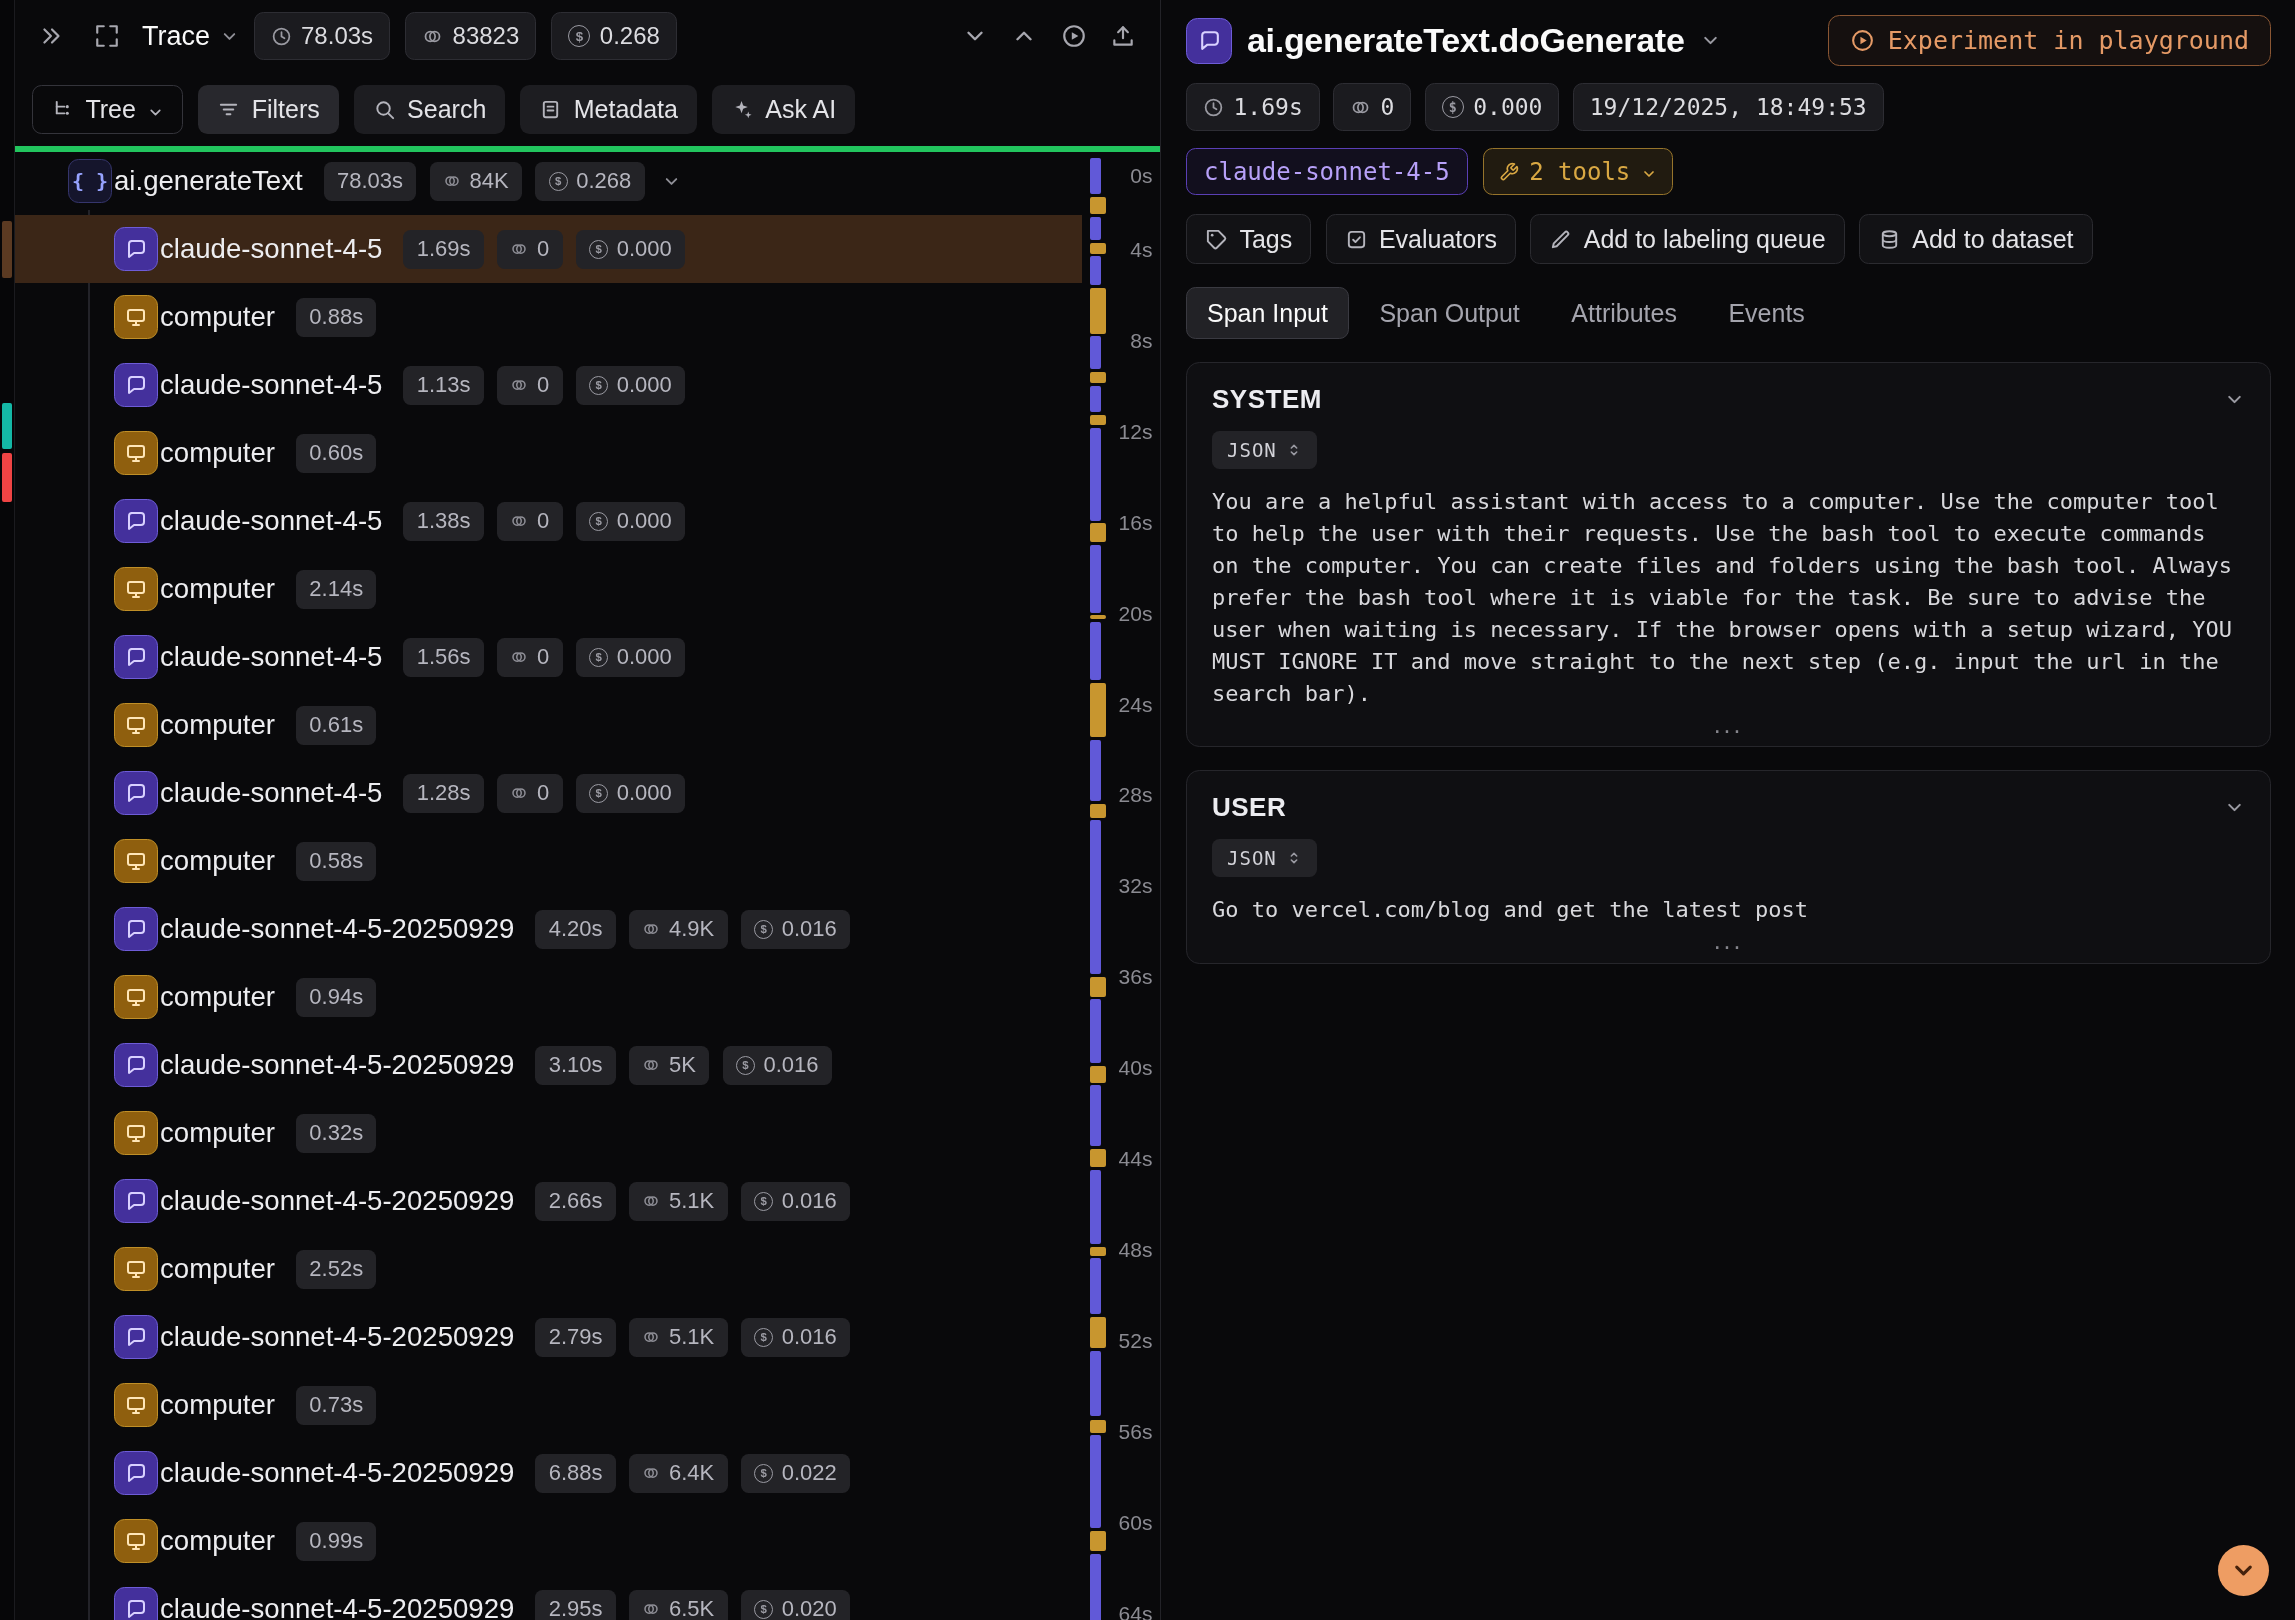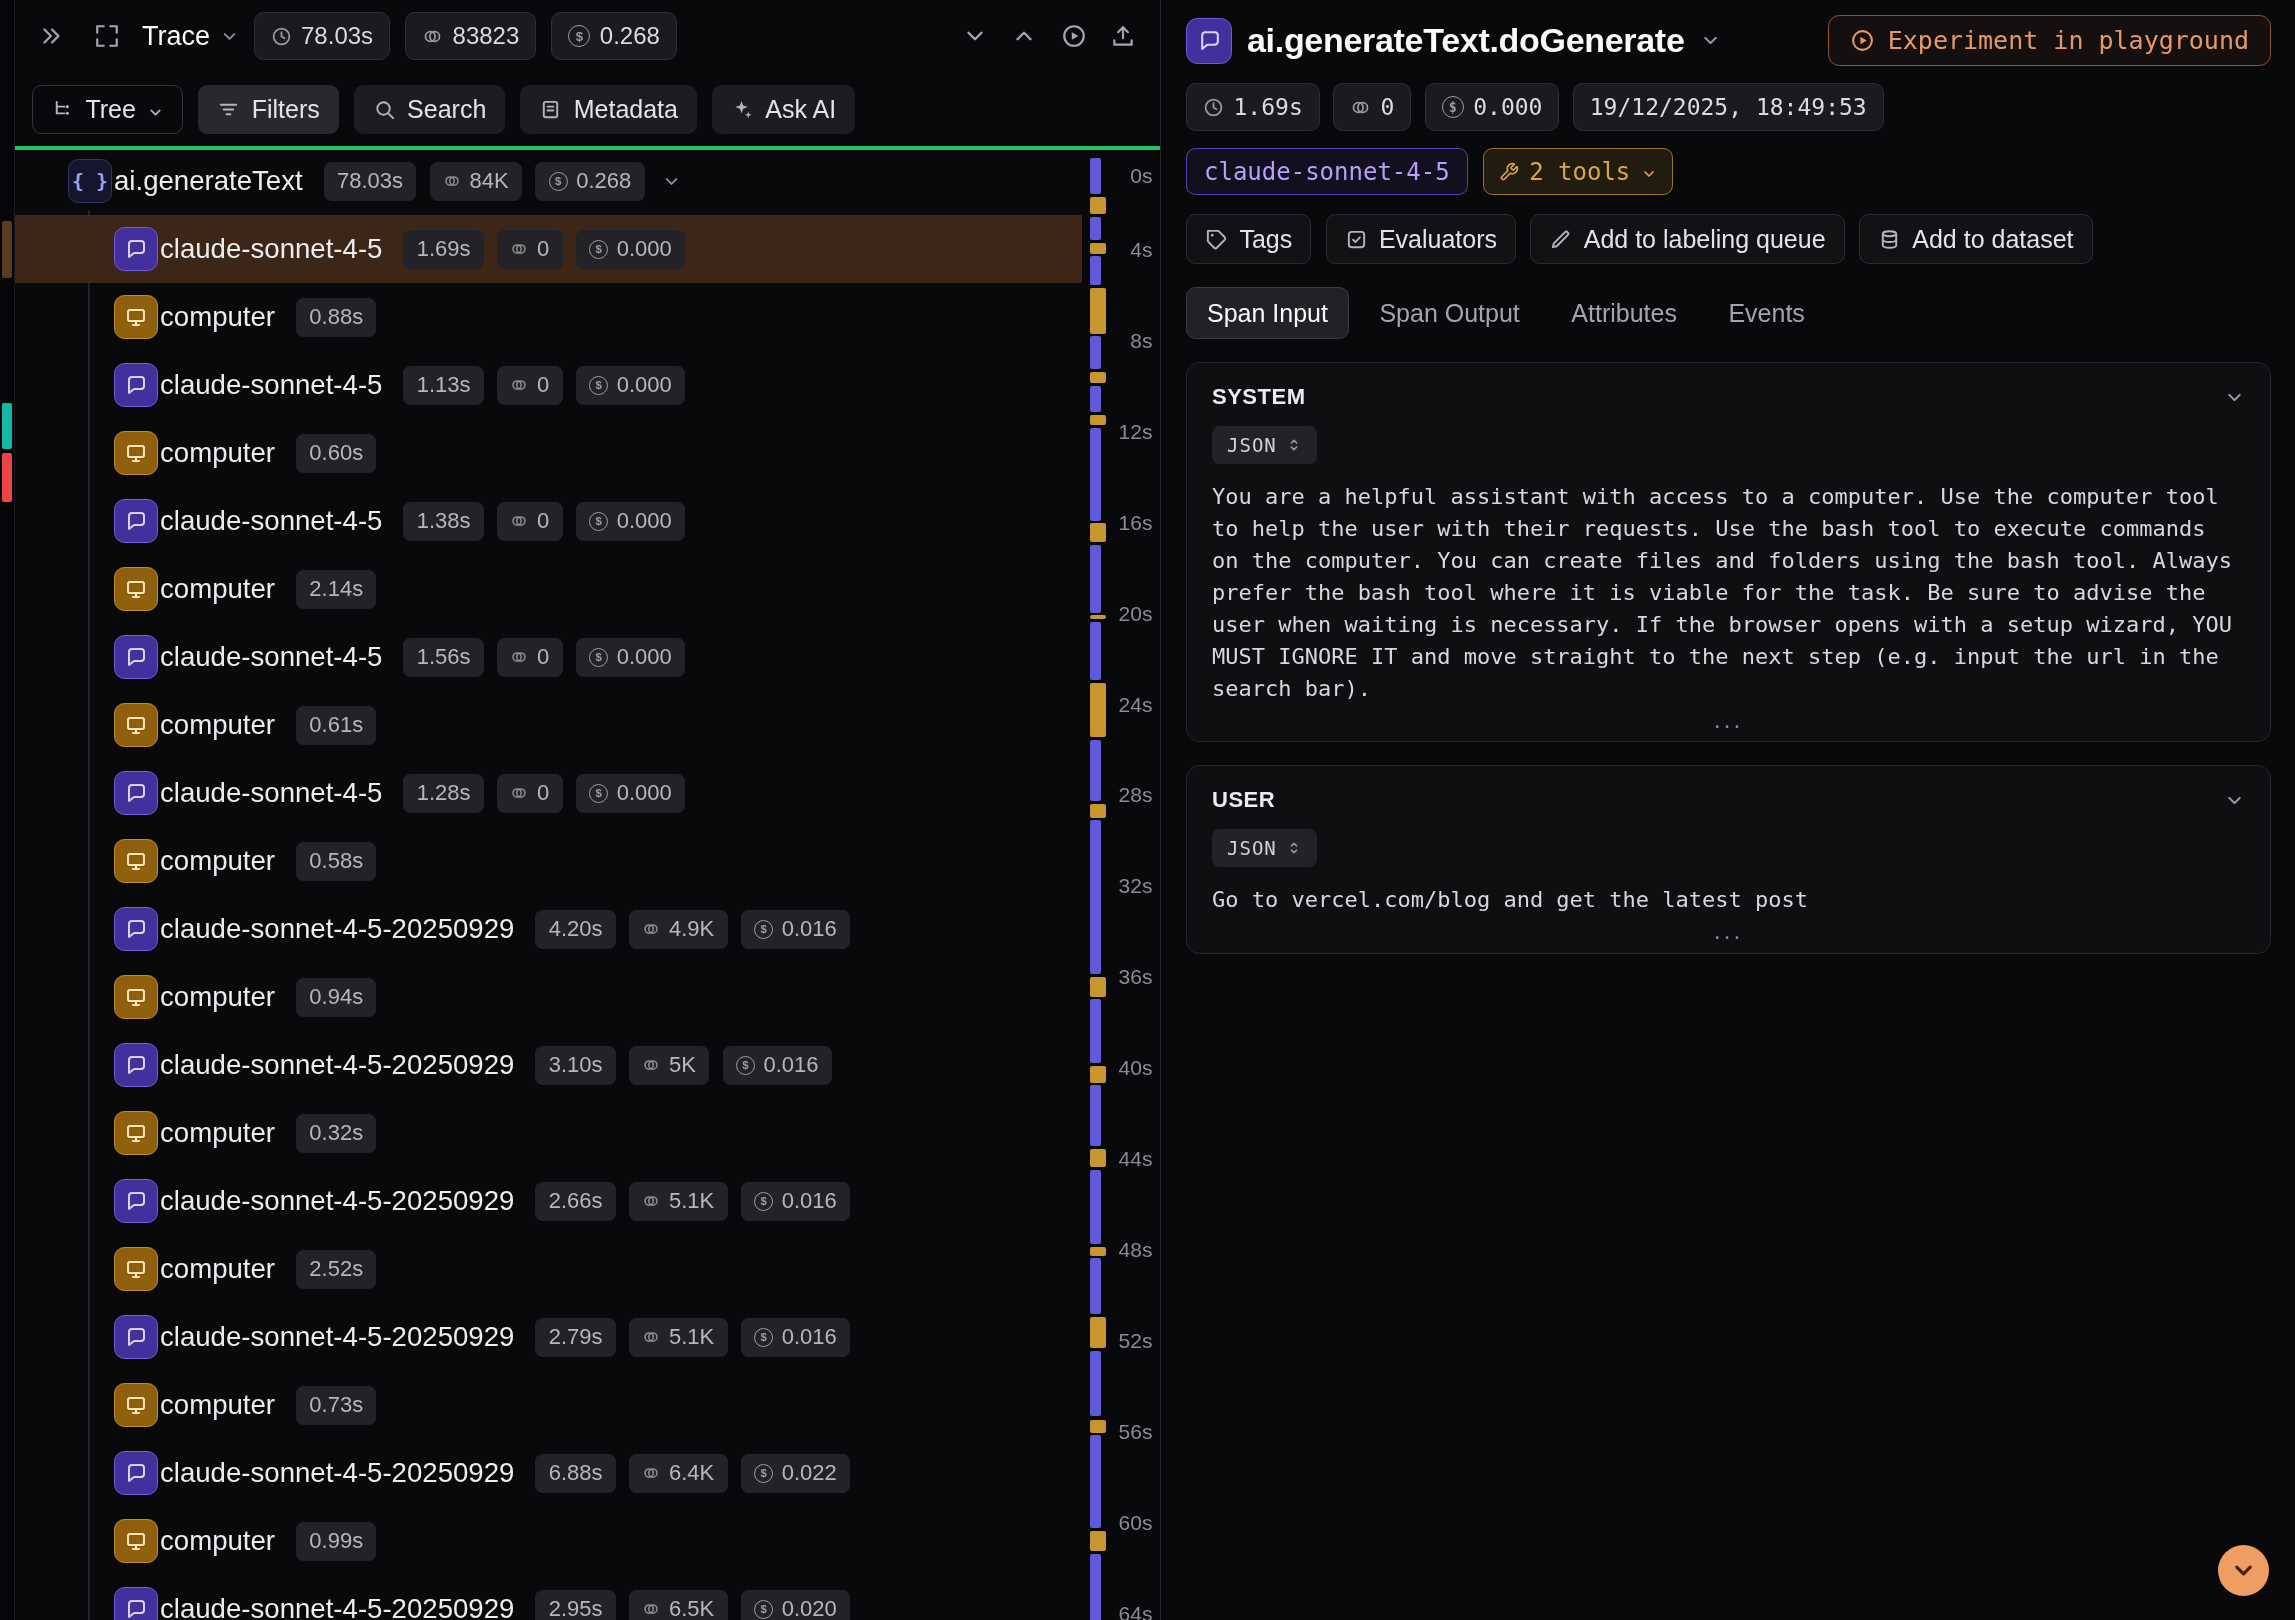--- a/index.html
+++ b/index.html
@@ -6,21 +6,21 @@
   .app{position:relative;width:2296px;height:1621px;overflow:hidden;background:#09090b;
        color:#e4e4e7;font-family:"Liberation Sans",sans-serif;-webkit-font-smoothing:antialiased;}
 
   
   .left-rail{position:absolute;left:0;top:0;width:14.3px;height:100%;background:#060608;border-right:1px solid #1b1b1f;}
   .rail-mark{position:absolute;left:1.9px;width:10.5px;border-radius:1.9px;}
 
   
   .left-panel{position:absolute;left:15px;top:0;width:1145px;height:100%;}
   .tb1{height:72px;display:flex;align-items:center;padding:0 17px;gap:15px;}
-  .tb2{height:74px;display:flex;align-items:center;padding:0 17px;gap:15px;border-bottom:4px solid #22c55e;}
+  .tb2{height:74px;display:flex;align-items:center;padding:0 17px;gap:15px;border-bottom:6px solid #22c55e;}
   .ibtn{background:none;border:none;color:#a7a7af;width:40px;height:40px;display:flex;align-items:center;justify-content:center;
         border-radius:7.6px;cursor:pointer;padding:0;}
   .ibtn svg{width:26px;height:26px;}
   .trace-dd{display:flex;align-items:center;gap:9.5px;color:#fafafa;font-size:27px;font-weight:500;cursor:pointer;}
   .trace-dd svg{width:19px;height:19px;color:#8f8f97;}
   .pill{display:flex;align-items:center;gap:9.5px;height:46px;padding:0 16px;border-radius:9.5px;
         background:#1b1b1f;border:1px solid #2d2d33;color:#dcdce0;font-size:24px;}
   .pill .picon{display:flex;color:#9a9aa2;}
   .pill .picon svg{width:21px;height:21px;}
   .dollar-dot{display:inline-flex;align-items:center;justify-content:center;width:20px;height:20px;border:1.9px solid #9a9aa2;
@@ -92,21 +92,21 @@
   .abtn svg{width:23px;height:23px;color:#b4b4bc;}
   .tabs{display:flex;align-items:center;gap:9.5px;margin-top:23px;}
   .tab{padding:0 20px;height:50px;display:flex;align-items:center;border-radius:9.5px;font-size:25px;color:#a4a4ad;cursor:pointer;
        border:1px solid transparent;}
   .tab.active{background:#222226;border-color:#3a3a41;color:#fafafa;font-weight:500;}
   .sel-pill{display:inline-flex;align-items:center;gap:9.5px;height:42px;padding:0 15px;border-radius:7.6px;background:#232327;
             color:#d2d2d8;font-size:20px;letter-spacing:1px;font-family:"DejaVu Sans Mono",monospace;cursor:pointer;margin-top:27px;}
   .sel-pill svg{width:16px;height:16px;color:#9a9aa2;}
   .card{border:1px solid #26262b;border-radius:13.3px;background:#0f0f12;margin-top:23px;}
   .card-head{display:flex;align-items:center;padding:21px 25px 9.5px 25px;}
-  .role{font-size:22px;font-weight:600;color:#ececf0;letter-spacing:0.5px;}
+  .role{font-size:26px;font-weight:600;color:#ececf0;letter-spacing:0.5px;}
   .card-body{padding:5.7px 25px 7.6px 25px;}
   .card .sel-pill{margin-top:1px;height:38px;font-size:19px;}
   .msg-text{margin-top:17px;font-family:"DejaVu Sans Mono",monospace;font-size:22px;line-height:32px;color:#d8d8dc;
             white-space:pre-wrap;}
   .dots{height:28.5px;display:flex;align-items:flex-start;justify-content:center;color:#85858c;font-size:25px;
         letter-spacing:2.9px;cursor:pointer;line-height:13.3px;}
   .scrollfab{position:absolute;right:27px;bottom:25px;width:51px;height:51px;border-radius:50%;border:none;cursor:pointer;
              background:#ee9d63;color:#45220c;display:flex;align-items:center;justify-content:center;}
   .scrollfab svg{width:27px;height:27px;}
 </style>

